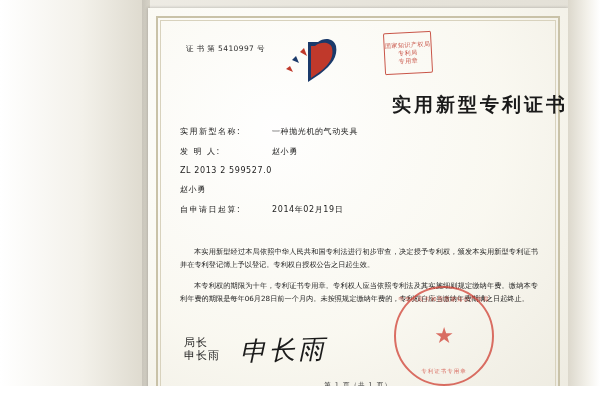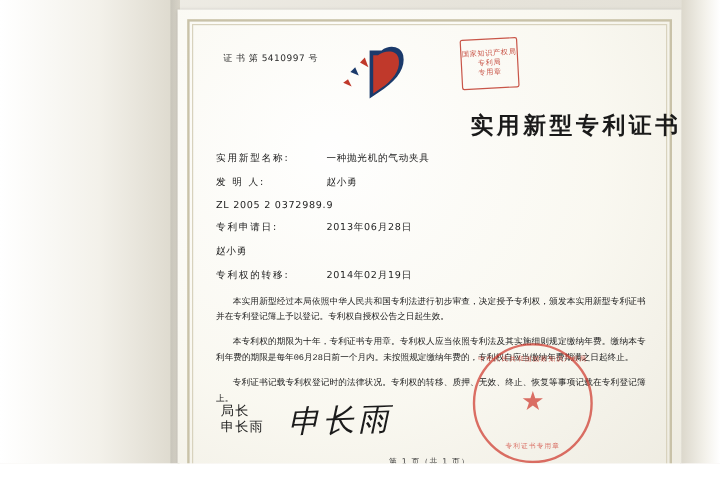--- a/index.html
+++ b/index.html
@@ -158,21 +158,20 @@
     position: absolute;
     left: 32px; right: 30px; top: 238px;
     font-size: 7.2px;
     line-height: 12.5px;
     color: #222;
     text-align: justify;
   }
   .body-text p {
     margin: 0 0 9px 0;
     text-indent: 14px;
-    font-family: Liberation Mono, monospace;
   }
 
   
   .sig-block {
     position: absolute;
     left: 36px; bottom: 42px;
     font-size: 11px;
     color: #1c1c1c;
     line-height: 13px;
     letter-spacing: 1px;
@@ -268,39 +267,34 @@
     <div class="fields">
       <div class="field-row">
         <div class="field-label">实用新型名称:</div>
         <div class="field-value">一种抛光机的气动夹具</div>
       </div>
       <div class="field-row">
         <div class="field-label">发 明 人:</div>
         <div class="field-value">赵小勇</div>
       </div>
       <div class="field-row">
-        <div class="field-value">ZL 2005 2 0372989.9</div>
-      </div>
-      <div class="field-row">
-        <div class="field-label">专利申请日:</div>
-        <div class="field-value">2013年06月28日</div>
+        <div class="field-value">ZL 2013 2 599527.0</div>
       </div>
       <div class="field-row">
         <div class="field-value">赵小勇</div>
       </div>
       <div class="field-row">
-        <div class="field-label">专利权的转移:</div>
+        <div class="field-label">自申请日起算:</div>
         <div class="field-value">2014年02月19日</div>
       </div>
     </div>
 
     <div class="body-text">
       <p>本实用新型经过本局依照中华人民共和国专利法进行初步审查，决定授予专利权，颁发本实用新型专利证书并在专利登记簿上予以登记。专利权自授权公告之日起生效。</p>
       <p>本专利权的期限为十年，专利证书专用章。专利权人应当依照专利法及其实施细则规定缴纳年费。缴纳本专利年费的期限是每年06月28日前一个月内。未按照规定缴纳年费的，专利权自应当缴纳年费期满之日起终止。</p>
-      <p>专利证书记载专利权登记时的法律状况。专利权的转移、质押、无效、终止、恢复等事项记载在专利登记簿上。</p>
     </div>
 
     <div class="sig-block">
       <div>局长</div>
       <div>申长雨</div>
     </div>
 
     <div class="signature-mark">申长雨</div>
 
     <div class="round-seal">

